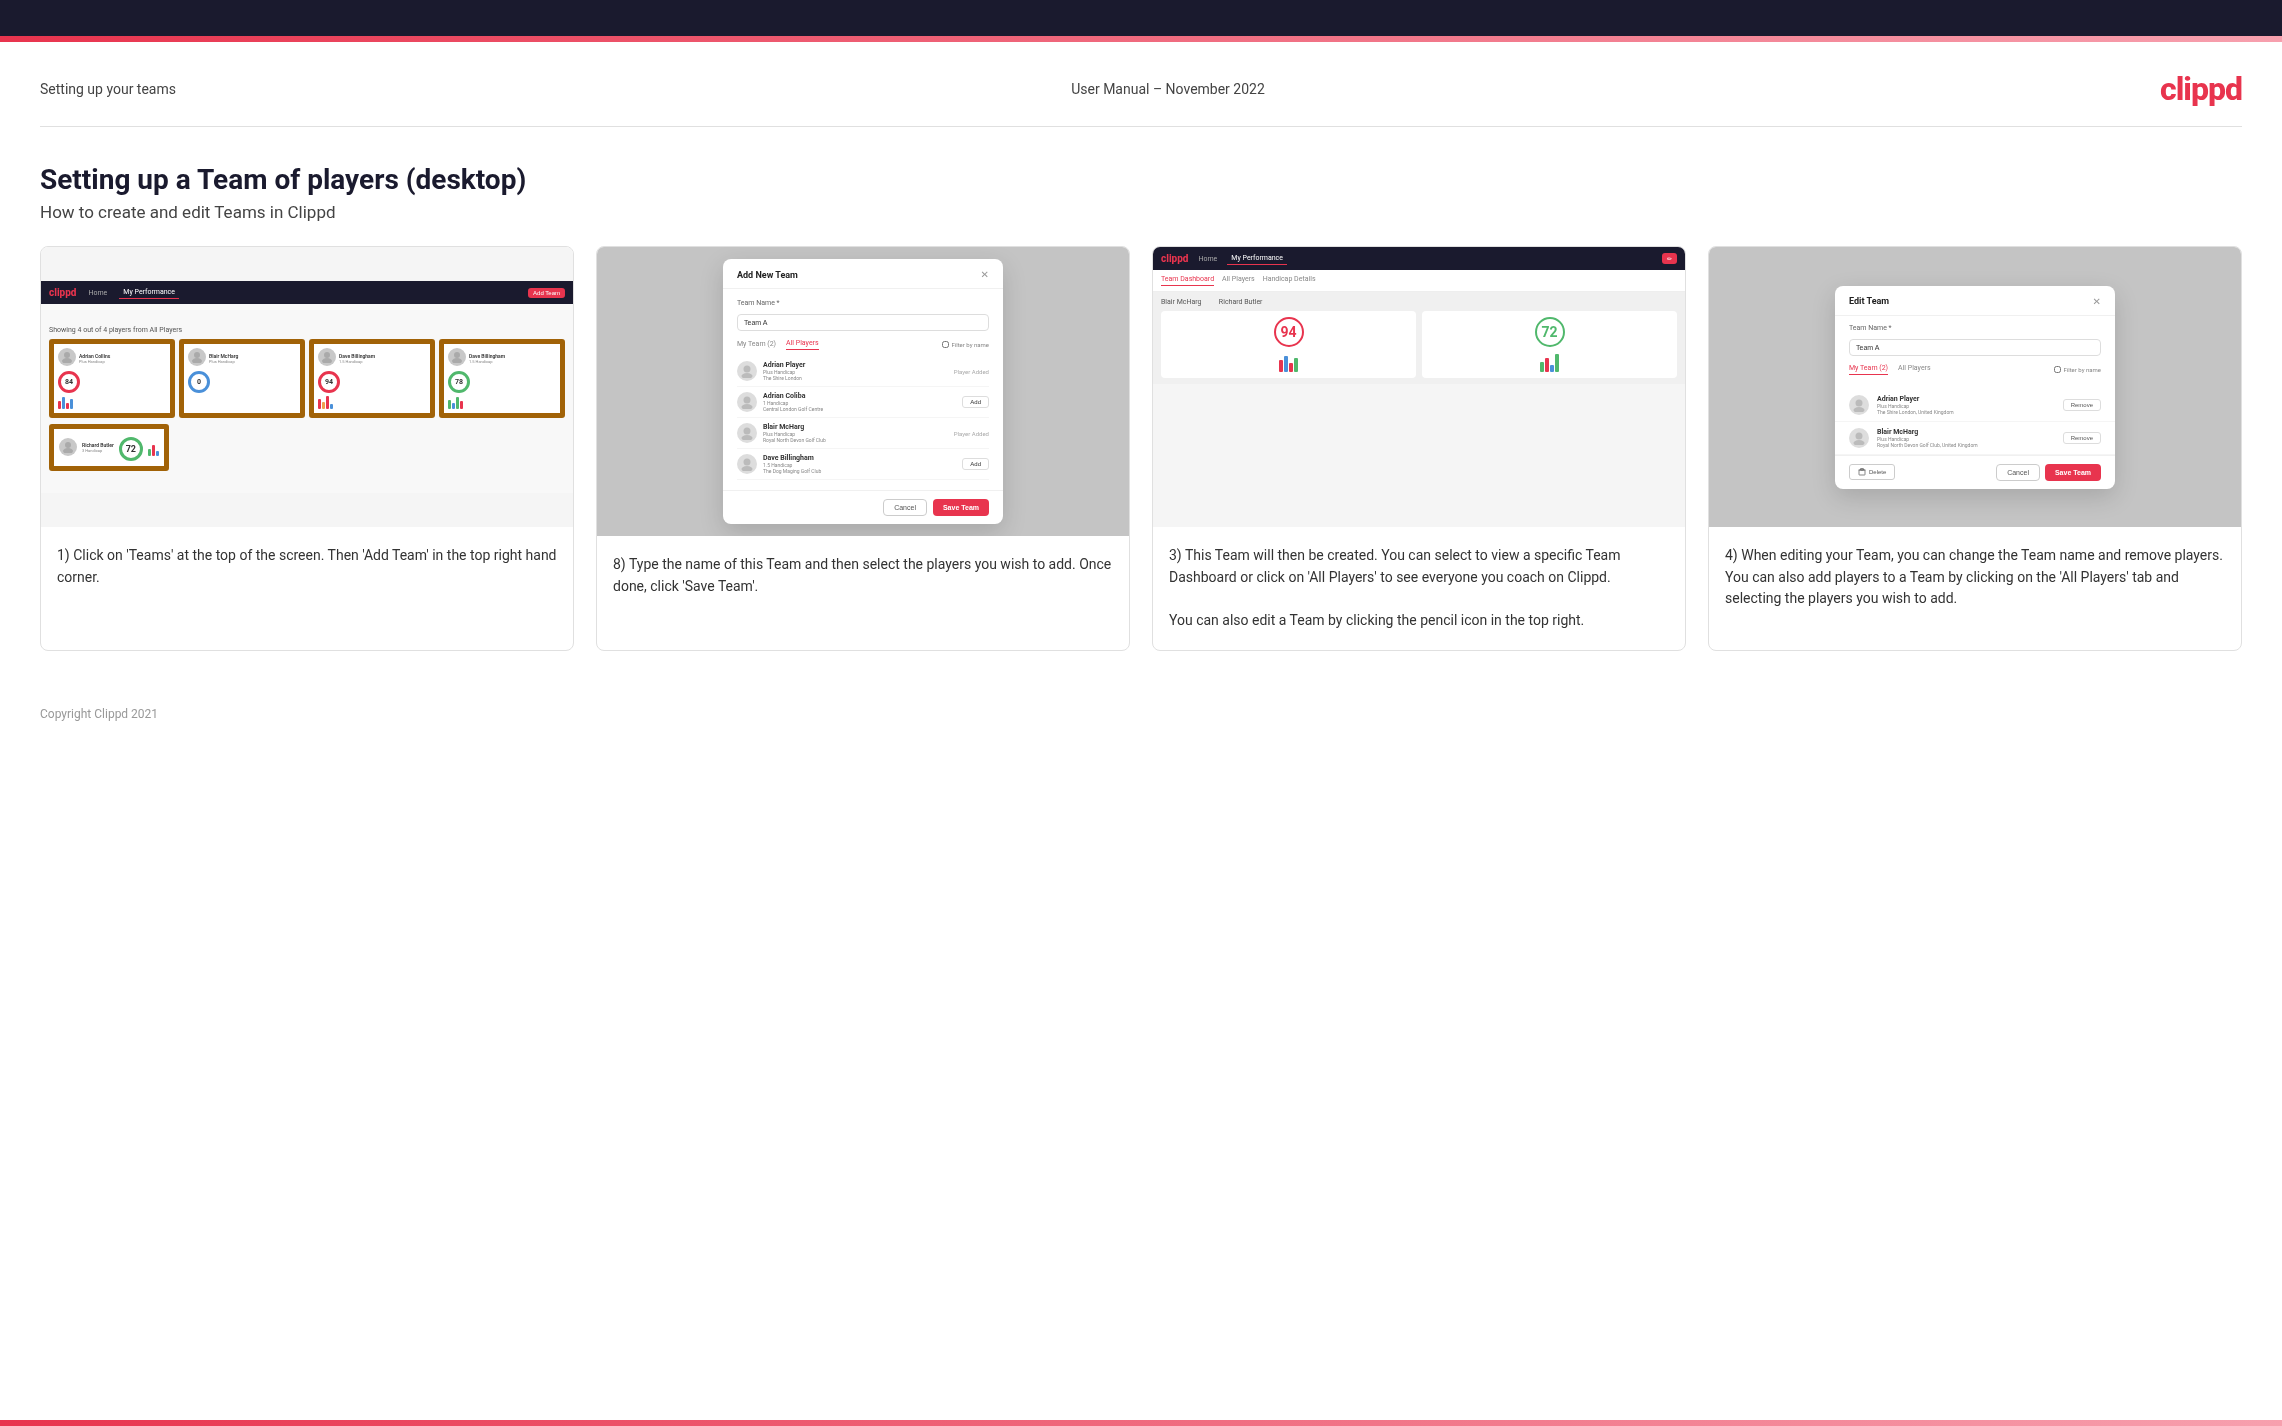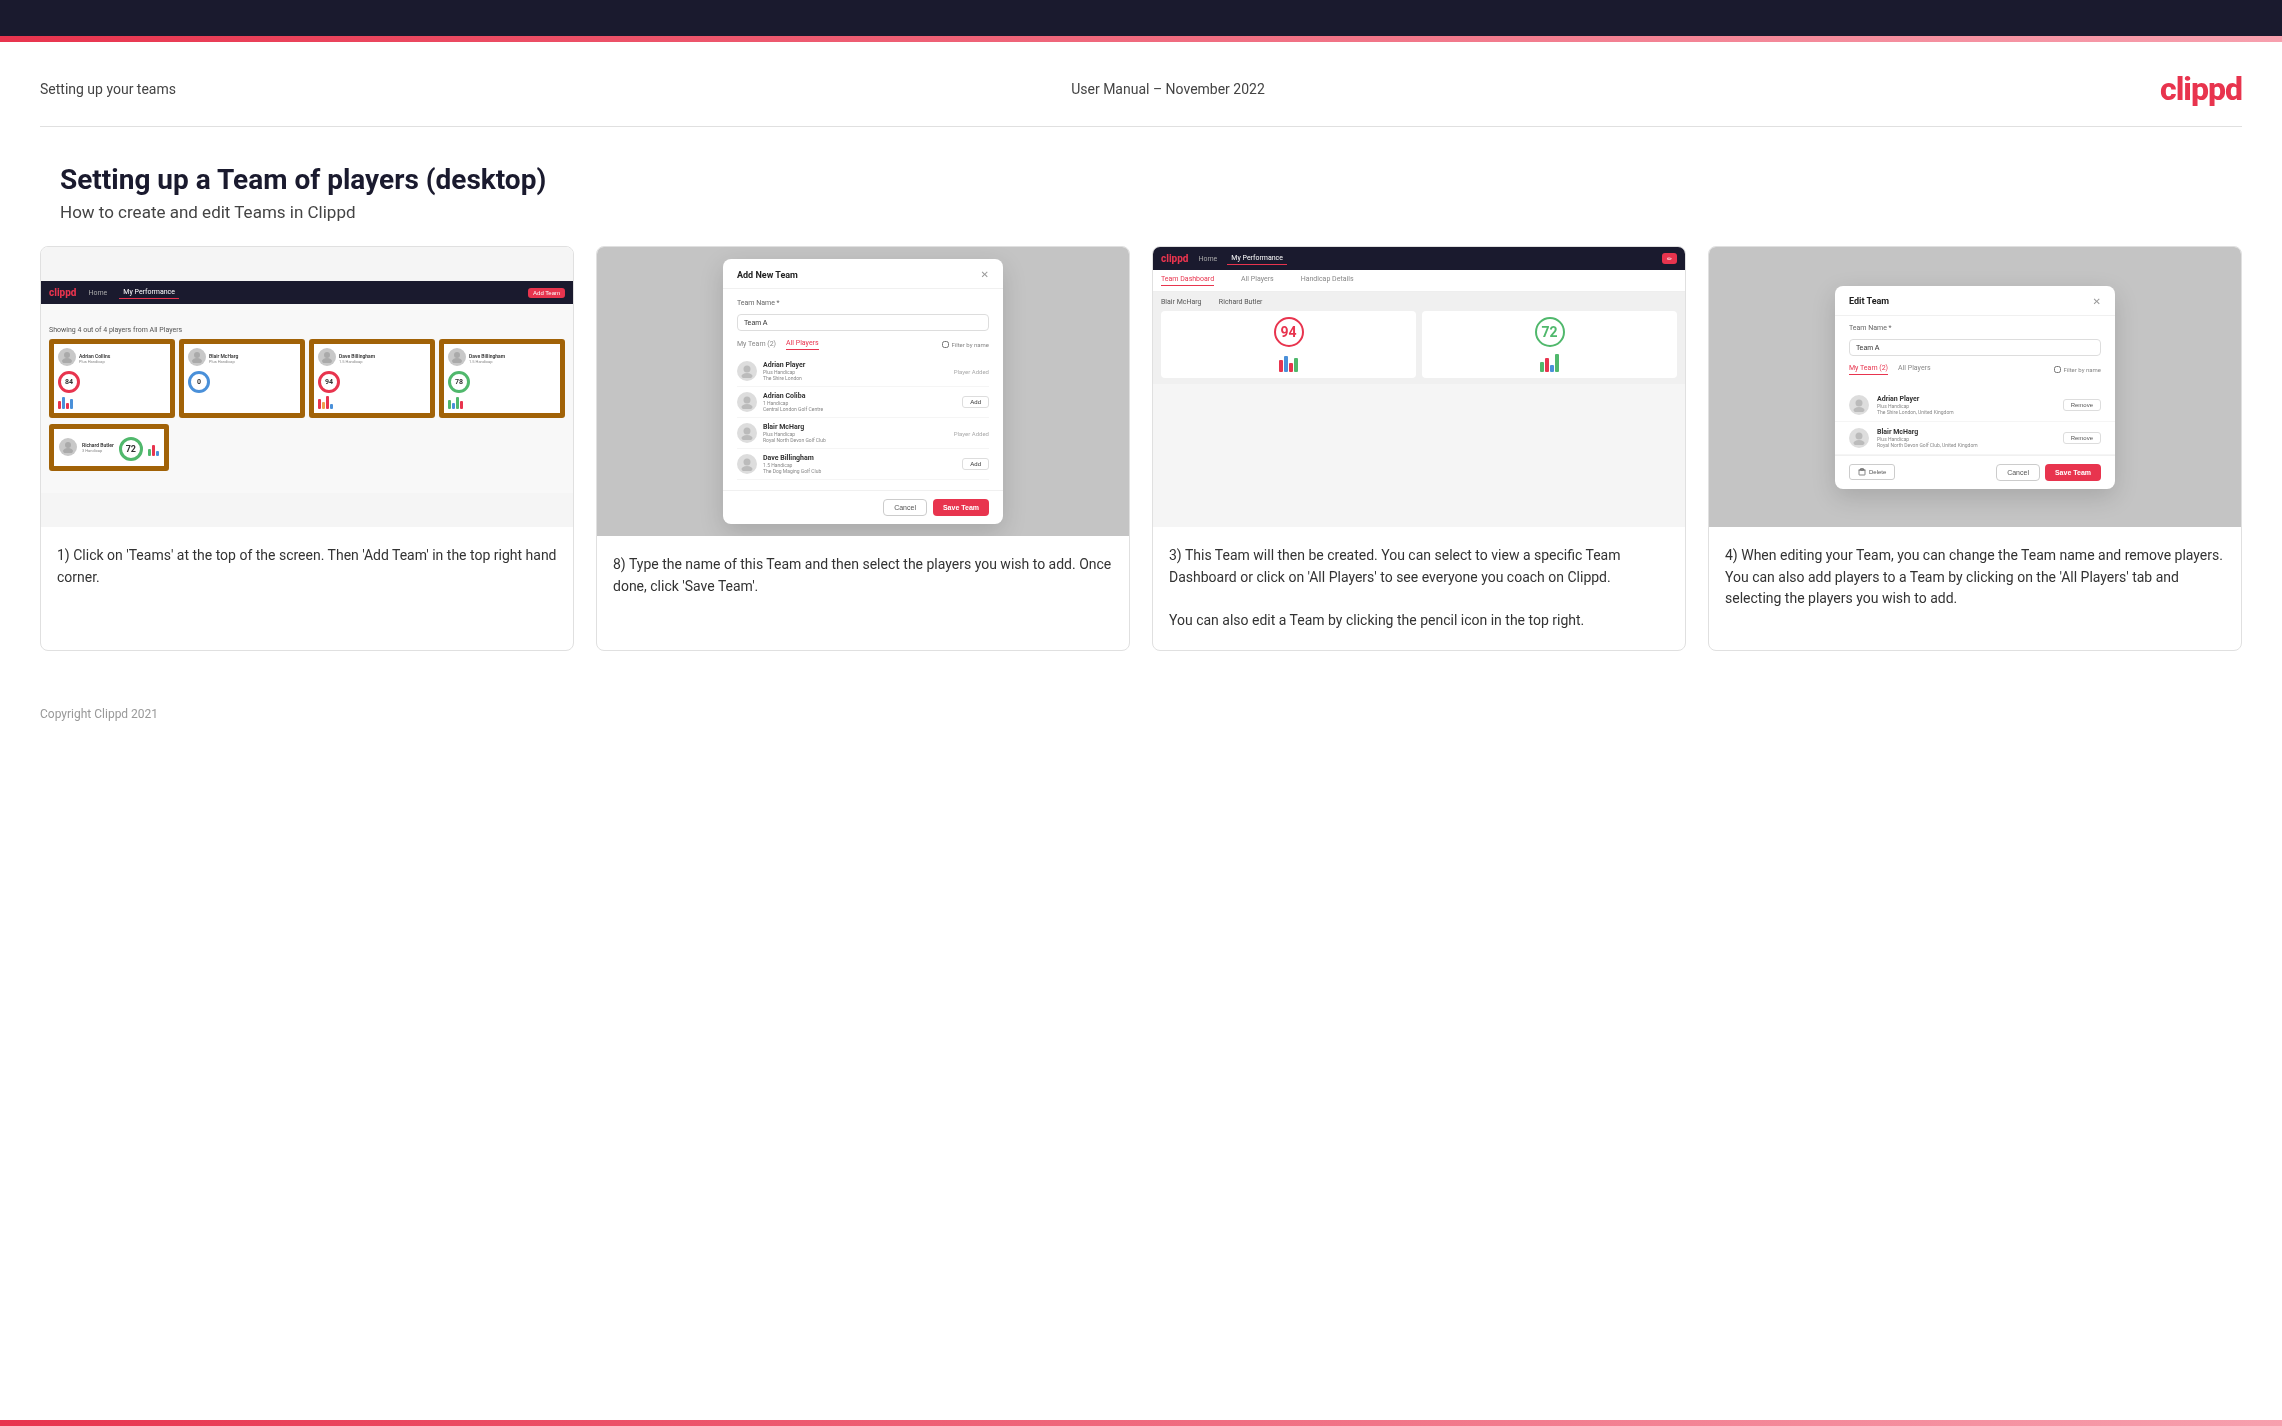--- a/index.html
+++ b/index.html
@@ -45,21 +45,20 @@
     }
     .divider {
       border: none;
       border-top: 1px solid #e0e0e0;
       margin: 0 40px;
     }
 
     
     .page-title-section {
       padding: 36px 40px 24px 40px;
-      margin-left: 20px;
     }
     .page-title {
       font-size: 28px;
       font-weight: 700;
       color: #1a1a2e;
       margin-bottom: 6px;
     }
     .page-subtitle {
       font-size: 17px;
       color: #444;
@@ -713,21 +712,21 @@
 
         <div class="mock-team-nav">
           <span class="mock-nav-logo">clippd</span>
           <span class="mock-nav-item">Home</span>
           <span class="mock-nav-item active">My Performance</span>
           <div class="mock-nav-right">
             <button class="mock-btn-sm">✏</button>
           </div>
         </div>
 
-        <div style="display:flex;gap:27px;padding:5px 8px;background:#fff;border-bottom:1px solid #eee;">
+        <div style="display:flex;gap:8px;padding:5px 8px;background:#fff;border-bottom:1px solid #eee;">
           <span style="font-size:7px;color:#e8344e;border-bottom:1px solid #e8344e;padding-bottom:2px;">Team Dashboard</span>
           <span style="font-size:7px;color:#888;">All Players</span>
           <span style="font-size:7px;color:#888;">Handicap Details</span>
         </div>
         <div class="mock-team-content">
           <div class="mock-heading">Blair McHarg &nbsp;&nbsp;&nbsp;&nbsp;&nbsp;&nbsp;&nbsp;&nbsp; Richard Butler</div>
           <div class="mock-team-players-row">
 
             <div class="mock-team-player">
               <div class="mock-team-score">94</div>

